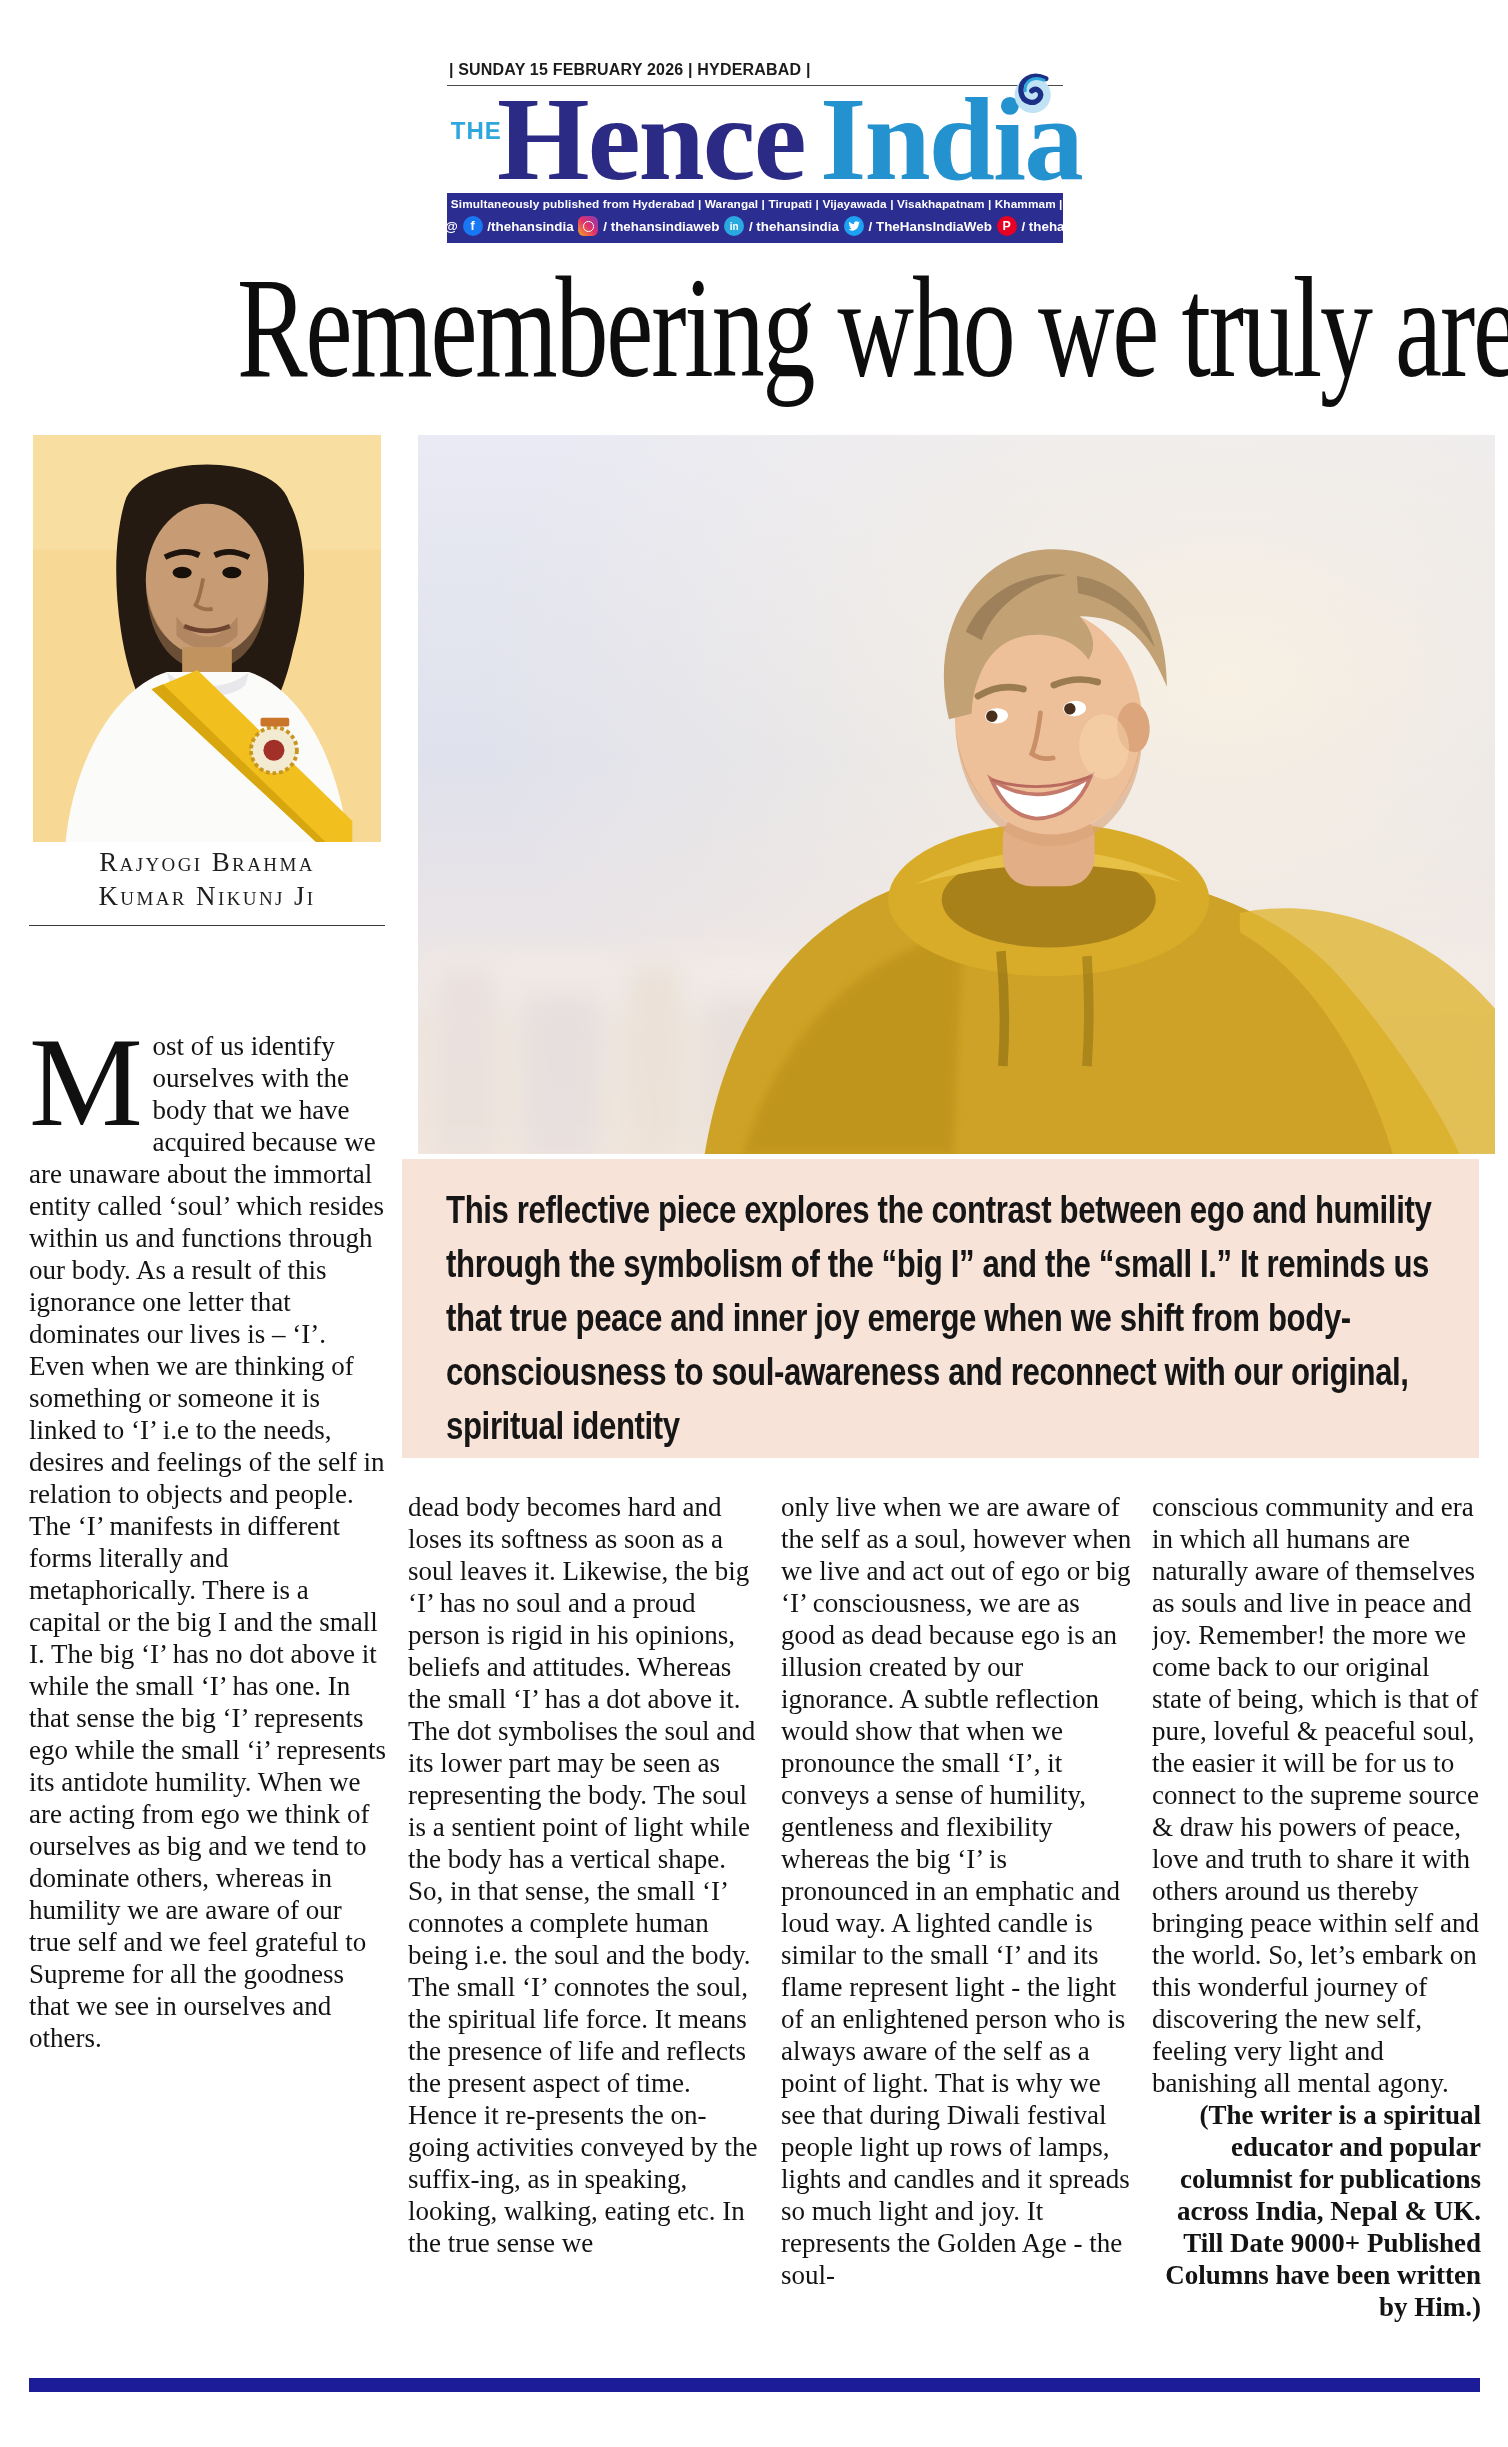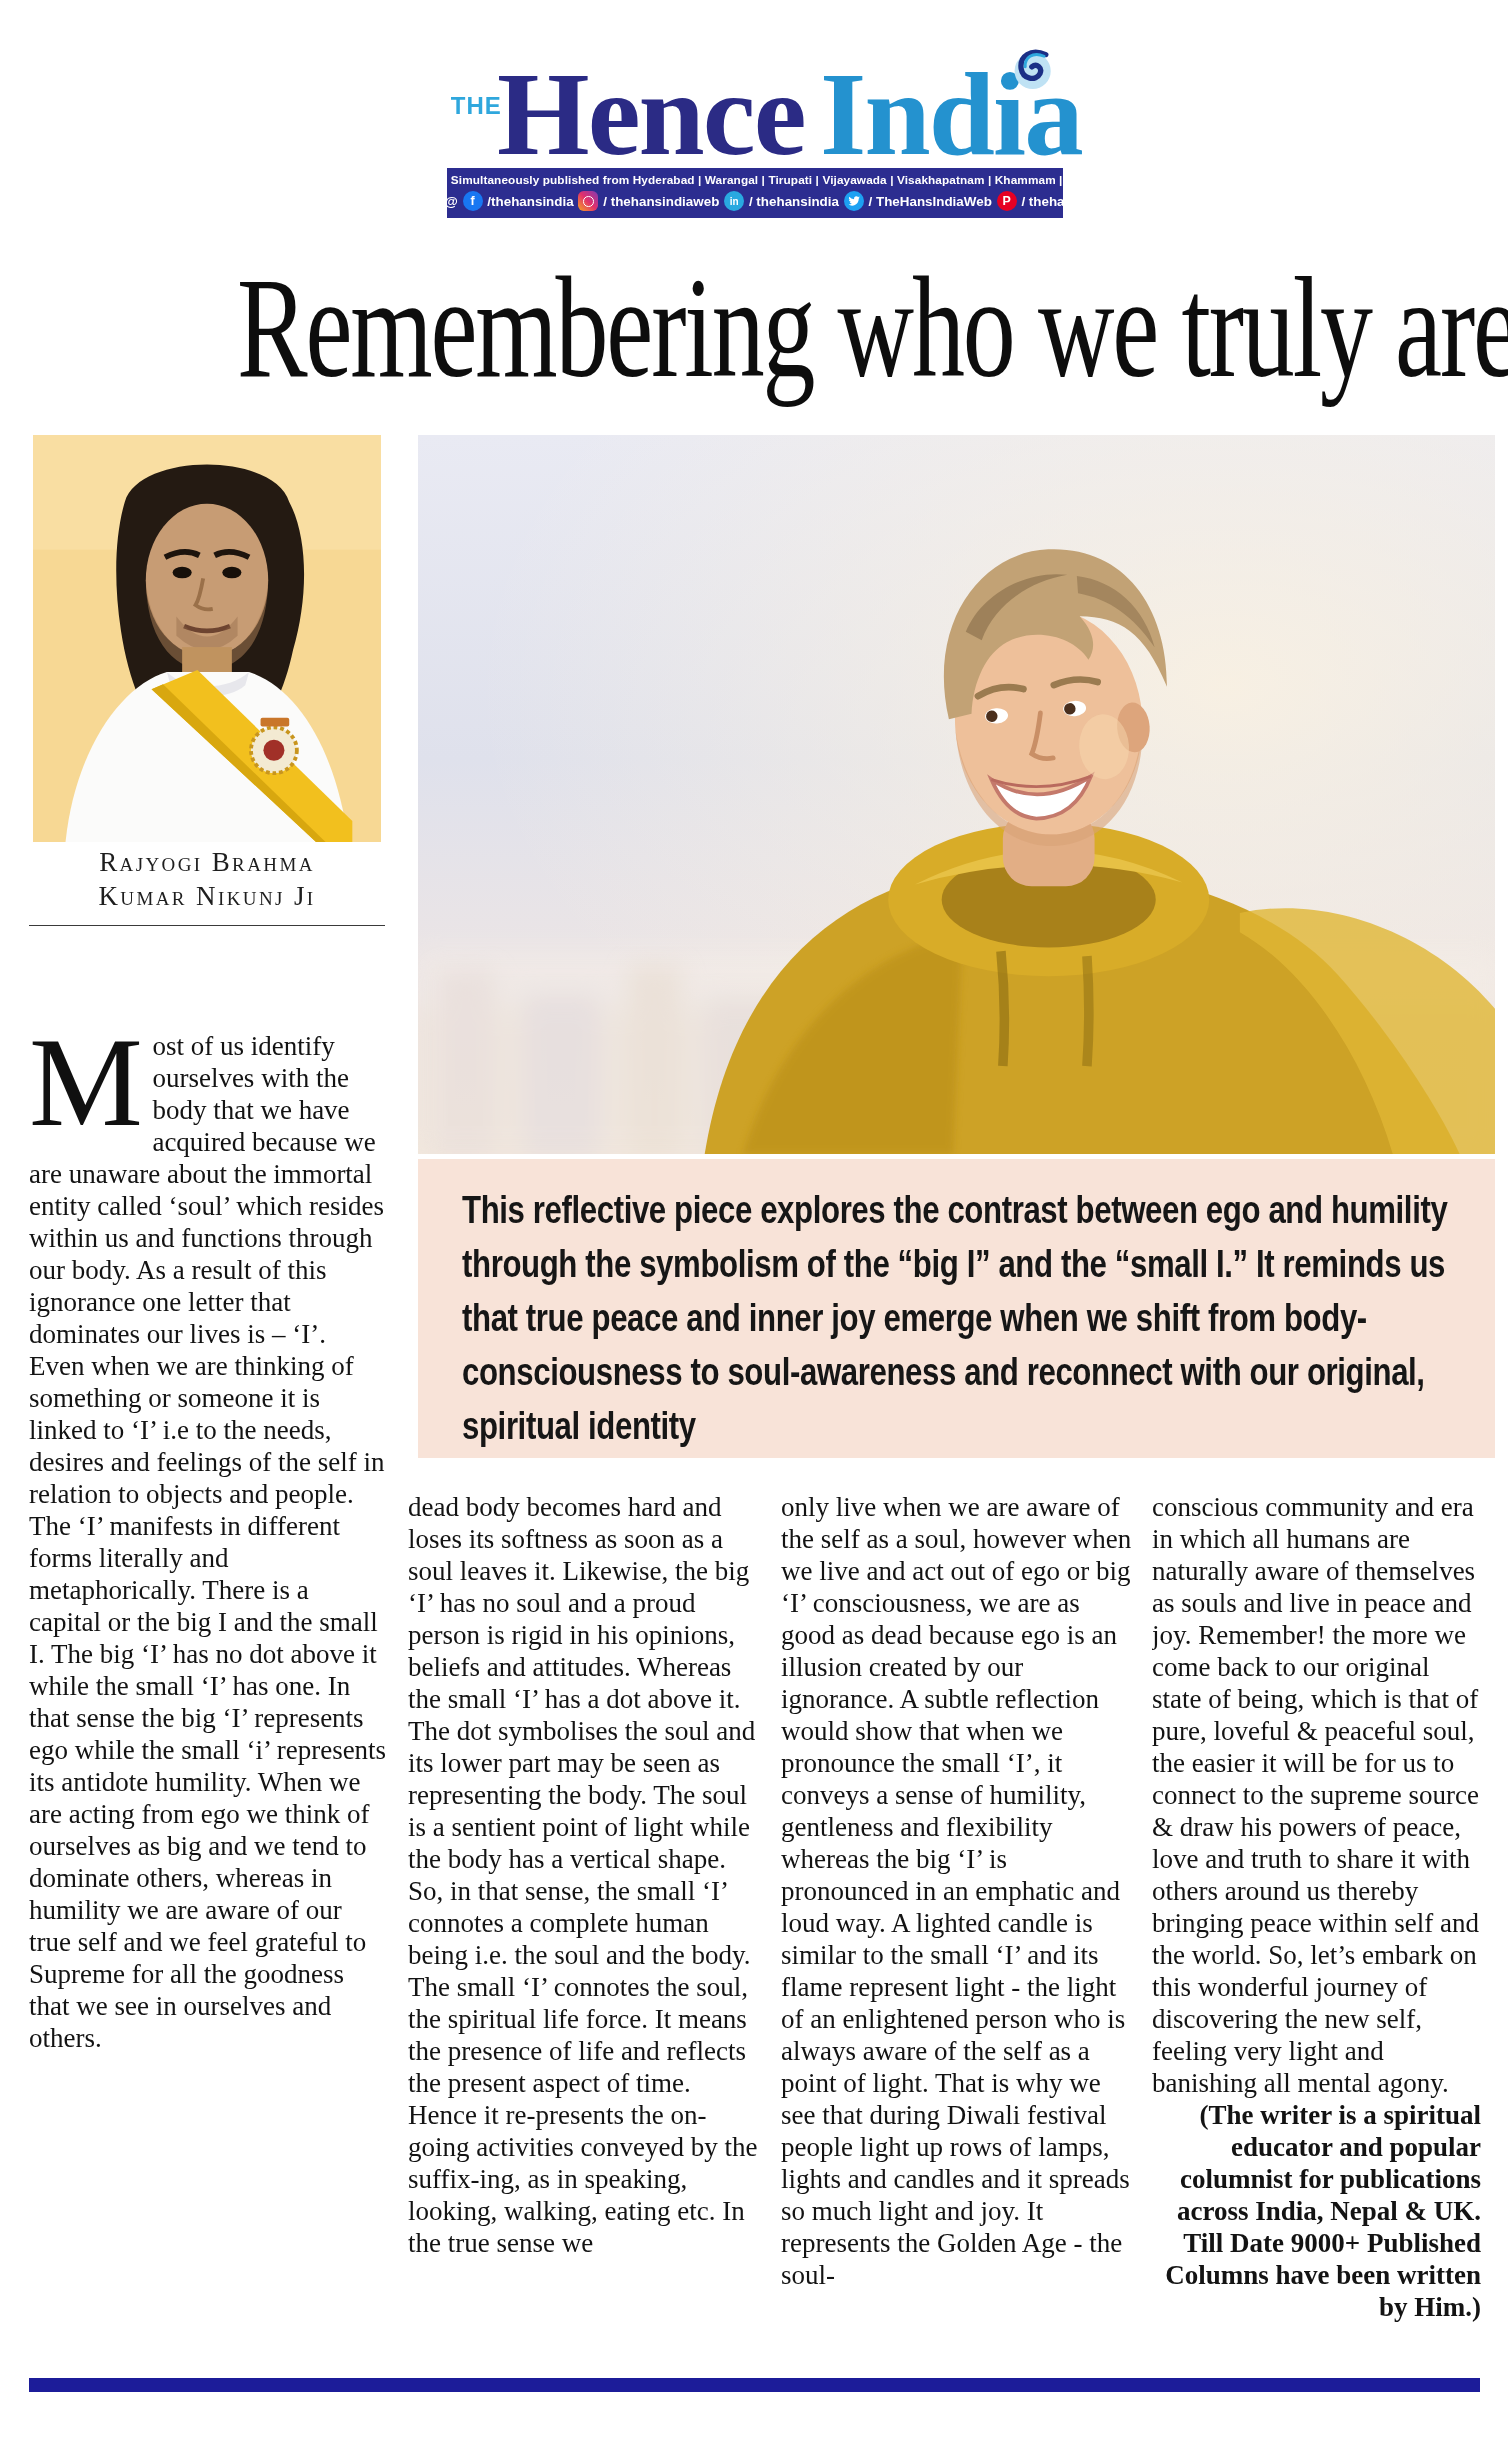--- a/index.html
+++ b/index.html
@@ -51,35 +51,36 @@
   .col1{left:29px;top:1030px;width:358px;height:1348px;}
   .col2{left:408px;top:1491px;width:356px;height:887px;font-family:Liberation Serif, serif;}
   .col3{left:781px;top:1491px;width:356px;height:887px;}
   .col4{left:1152px;top:1491px;width:329px;height:887px;}
   .dropcap{float:left;font-size:128px;line-height:96px;padding:3.8px 9.6px 0 0;color:#101010;}
   .indent{text-indent:1.5em;}
   .bio{font-weight:bold;text-align:right;}
 
   
   .feature-photo{position:absolute;left:418px;top:435px;width:1077px;height:719px;}
-  .summary-box{position:absolute;left:418px;top:1159px;width:1077px;height:299px;
+  .summary-box{position:absolute;left:402px;top:1159px;width:1077px;height:299px;
                background:var(--summary_bg,#f8e3d8);}
   .summary-inner{margin:24px 0 0 44px;width:1238px;transform:scaleX(.80);transform-origin:left top;
                  font-family:"Liberation Sans",sans-serif;font-weight:bold;font-size:39px;
                  line-height:54px;letter-spacing:-0.5px;color:#161616;}
 
   .bottom-bar{position:absolute;left:29px;top:2378px;width:1451px;height:14.3px;
               background:var(--bottom_bar,#1c1c99);}
 </style>
 </head>
 <body>
 
 <div class="page">
 
   <div class="masthead">
+    <div class="dateline">| SUNDAY 15 FEBRUARY 2026 | HYDERABAD |</div>
     <div class="logo-row">
       <span class="logo-the">THE</span><span class="logo-hans">Hence</span><span class="logo-india"><span>India</span><svg class="swan" viewBox="0 0 60 56">
           <circle cx="32" cy="28" r="22" fill="#bfe2f4"></circle>
           <path d="M48 8 C30 0 16 10 18 25 C20 38 36 41 41 31 C44 24 37 18 31 23" fill="none" stroke="#1b2f86" stroke-width="6.5" stroke-linecap="round"></path>
           <path d="M46 10 C32 4 22 12 23 23" fill="none" stroke="#2fa7dd" stroke-width="3.5" stroke-linecap="round"></path>
         </svg></span>
     </div>
     <div class="banner">
       <div class="pub-line">Simultaneously published from Hyderabad | Warangal | Tirupati | Vijayawada | Visakhapatnam | Khammam | Kurnool | Delhi</div>
       <div class="follow-row">

